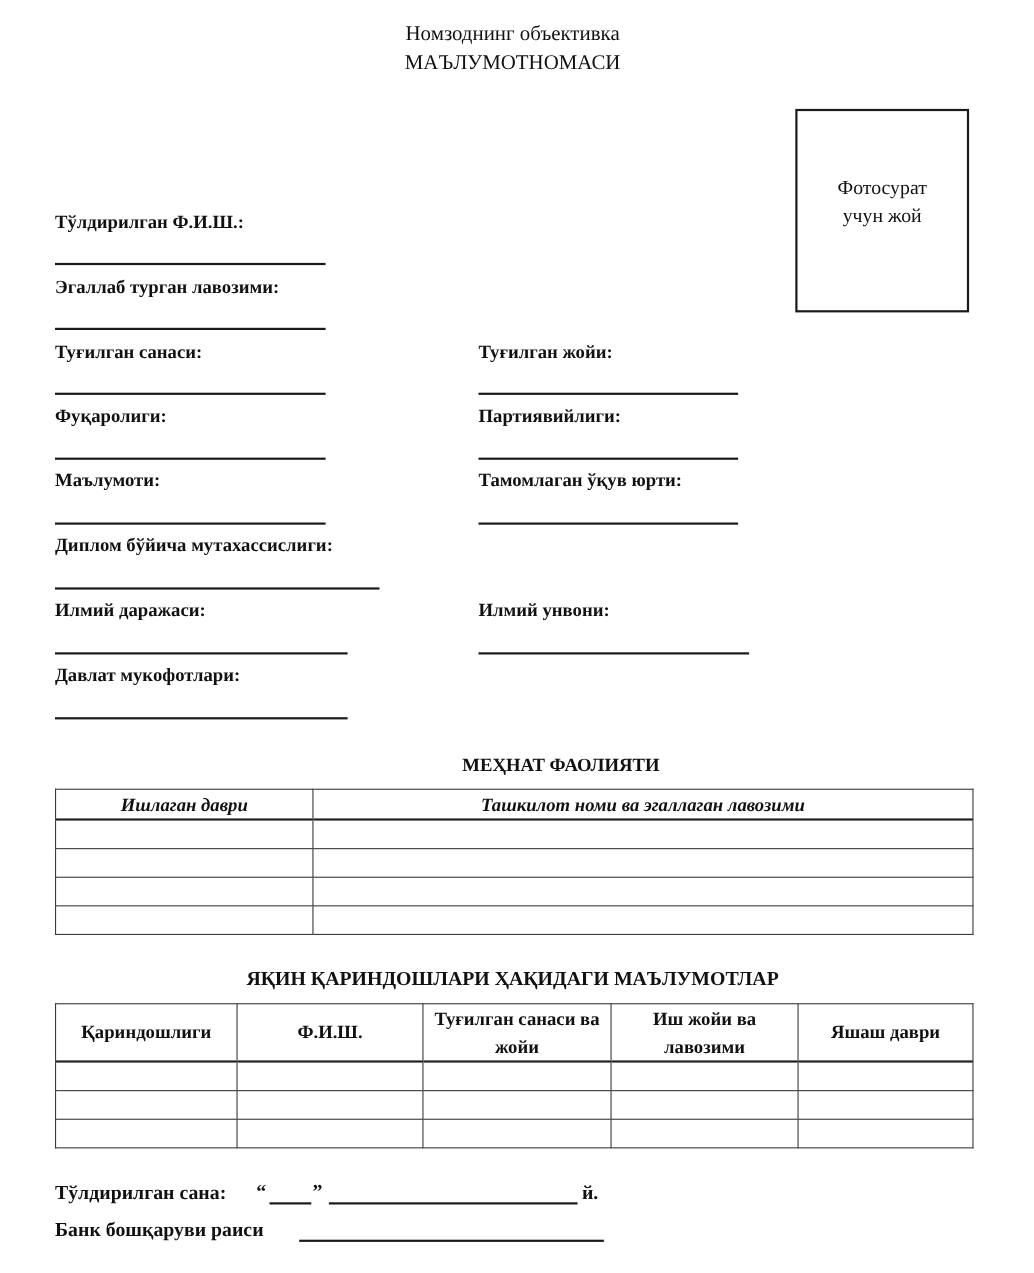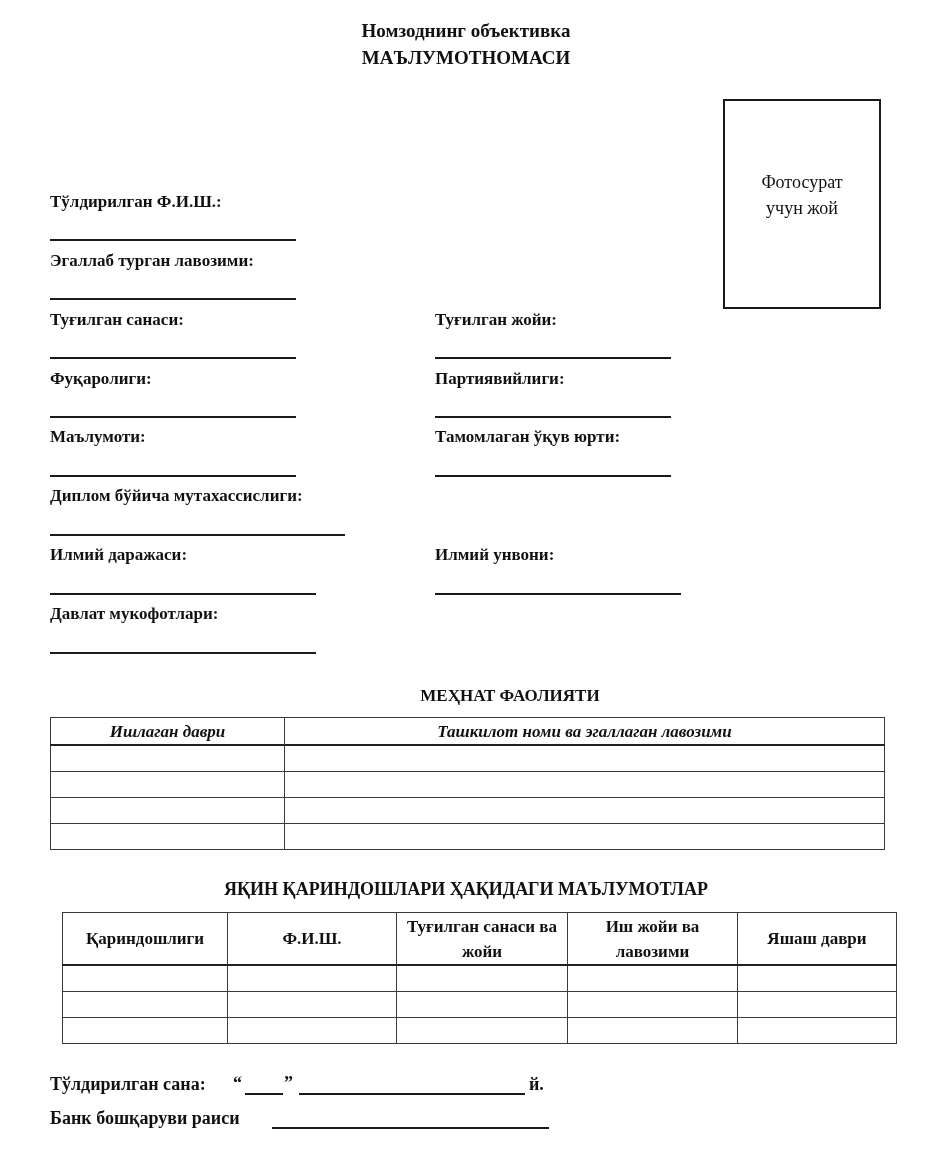--- a/index.html
+++ b/index.html
@@ -11,31 +11,31 @@
       width: 940px;
       height: 1157px;
       position: relative;
       overflow: hidden;
       font-family: "Liberation Serif", "DejaVu Serif", serif;
       color: #111111;
     }
     .abs { position: absolute; }
     .title {
       left: 0; width: 932px; text-align: center;
-      font-weight: bold; font-size: 19px; line-height: 24px;
+      font-weight: normal; font-size: 19px; line-height: 24px;
     }
     .label {
       font-weight: bold; font-size: 17px; line-height: 20px;
       white-space: nowrap;
     }
     .uline {
       height: 0; border-top: 2px solid #1a1a1a;
     }
     .photo-box {
-      left: 723px; top: 99px; width: 158px; height: 210px;
+      left: 723px; top: 99px; width: 158px; height: 185px;
       border: 2px solid #1a1a1a; box-sizing: border-box;
       display: flex; flex-direction: column; align-items: center; justify-content: center;
     }
     .photo-box span {
       font-size: 18px; line-height: 26px; font-weight: normal; display: block; text-align: center;
     }
     .photo-inner { margin-top: -18px; }
     .section-title {
       left: 0; width: 932px; text-align: center;
       font-weight: bold; font-size: 17px; line-height: 20px;
@@ -51,21 +51,21 @@
       font-size: 17px;
       font-weight: bold;
       text-align: center;
       vertical-align: middle;
       line-height: 25px;
     }
     table.grid thead th { border-bottom: 2.5px solid #222; }
     .work-table { left: 50px; top: 717px; width: 834px; }
     .work-table th { height: 26px; line-height: 20px; font-style: italic; }
     .work-table td { height: 25px; }
-    .rel-table { left: 62px; top: 912px; width: 834px; border-radius: 14px; }
+    .rel-table { left: 50px; top: 912px; width: 834px; border-radius: 14px; }
     .rel-table th { height: 51px; line-height: 26px; }
     .rel-table td { height: 25px; }
     .footer-label {
       font-weight: bold; font-size: 18px; line-height: 22px; white-space: nowrap;
     }
   </style>
 </head>
 <body>
 
 <div class="abs title" style="top:19px;">Номзоднинг объективка</div>

